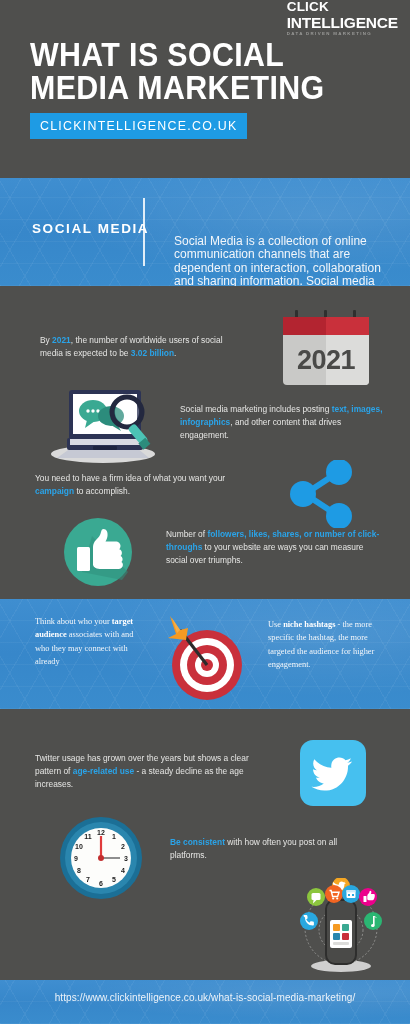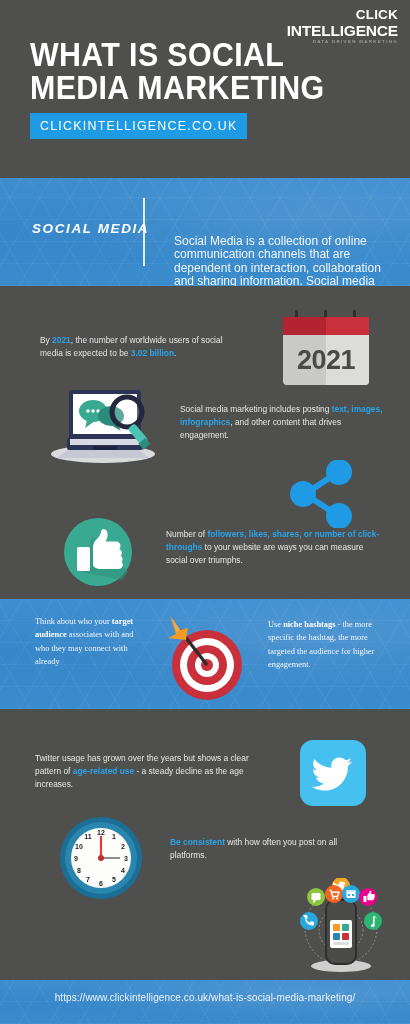--- a/index.html
+++ b/index.html
@@ -23,21 +23,21 @@
     background:
       repeating-linear-gradient(60deg, rgba(255,255,255,.055) 0 1px, transparent 1px 26px),
       repeating-linear-gradient(-60deg, rgba(255,255,255,.055) 0 1px, transparent 1px 26px),
       repeating-linear-gradient(0deg, rgba(255,255,255,.045) 0 1px, transparent 1px 22px),
       radial-gradient(ellipse at 78% 35%, rgba(255,255,255,.10), rgba(255,255,255,0) 58%),
       linear-gradient(180deg, #3f8ed0 0%, #3787ca 50%, #3a8ccd 100%);
   }
 
   
   #header { top: 0; height: 178px; }
-  .logo { position: absolute; right: 12px; top: 8px; text-align: right; line-height: 1; }
+  .logo { position: absolute; right: 12px; top: 0; text-align: left; line-height: 1; }
   .logo-l1 {
     color: #ffffff; font-weight: bold; font-size: 13.5px;
     letter-spacing: .2px; font-family: "Liberation Sans", sans-serif;
   }
   .logo-l2 {
     color: #ffffff; font-weight: bold; font-size: 15.5px;
     letter-spacing: -.2px; margin-top: 1px;
   }
   .logo-l3 {
     color: #9b9b99; font-weight: bold; font-size: 4.4px;
@@ -55,21 +55,21 @@
     width: 217px; height: 26px;
     background: #1e9be4;
     color: #ffffff; font-size: 12.4px; letter-spacing: 1.25px;
     display: flex; align-items: center; padding-left: 10px;
   }
 
   
   #sm-band { top: 178px; height: 108px; }
   #sm-label {
     position: absolute; left: 32px; top: 43px;
-    color: #ffffff; font-size: 13.5px; font-weight: bold; letter-spacing: 1.6px; font-style: italic;
+    color: #ffffff; font-size: 13.5px; font-weight: bold; letter-spacing: 1.6px;
   }
   #sm-rule {
     position: absolute; left: 143px; top: 20px;
     width: 2px; height: 68px; background: rgba(255,255,255,.85);
   }
   #sm-text {
     position: absolute; left: 174px; top: 21px; width: 228px;
     color: #f2f6fa; font-size: 12px; line-height: 13.3px; margin-top: 36px;
   }
 
@@ -221,20 +221,23 @@
       <circle cx="82" cy="24" r="12" fill="#ffffff" opacity=".25"></circle>
       <rect x="88" y="36" width="9" height="22" rx="3" transform="rotate(-40 92 46)" fill="#4cc3b5"></rect>
       <rect x="95" y="52" width="9" height="8" transform="rotate(-40 99 56)" fill="#2c8c7c"></rect>
     </svg>
   </div>
 
   <div id="txt-posting">
     <span>Social media marketing includes posting </span><span class="hl">text, images, infographics</span><span>, and other content that drives engagement.</span>
   </div>
 
+  <div id="txt-campaign">
+    <span>You need to have a firm idea of what you want your </span><span class="hl">campaign</span><span> to accomplish.</span>
+  </div>
 
   <div id="share-icon">
     <svg width="75" height="68" viewBox="0 0 75 68">
       <line x1="22" y1="34" x2="54" y2="13" stroke="#1e9be4" stroke-width="6"></line>
       <line x1="22" y1="34" x2="54" y2="55" stroke="#1e9be4" stroke-width="6"></line>
       <circle cx="20" cy="34" r="13" fill="#1e9be4"></circle>
       <circle cx="56" cy="12" r="13" fill="#1e9be4"></circle>
       <circle cx="56" cy="56" r="13" fill="#1e9be4"></circle>
     </svg>
   </div>

